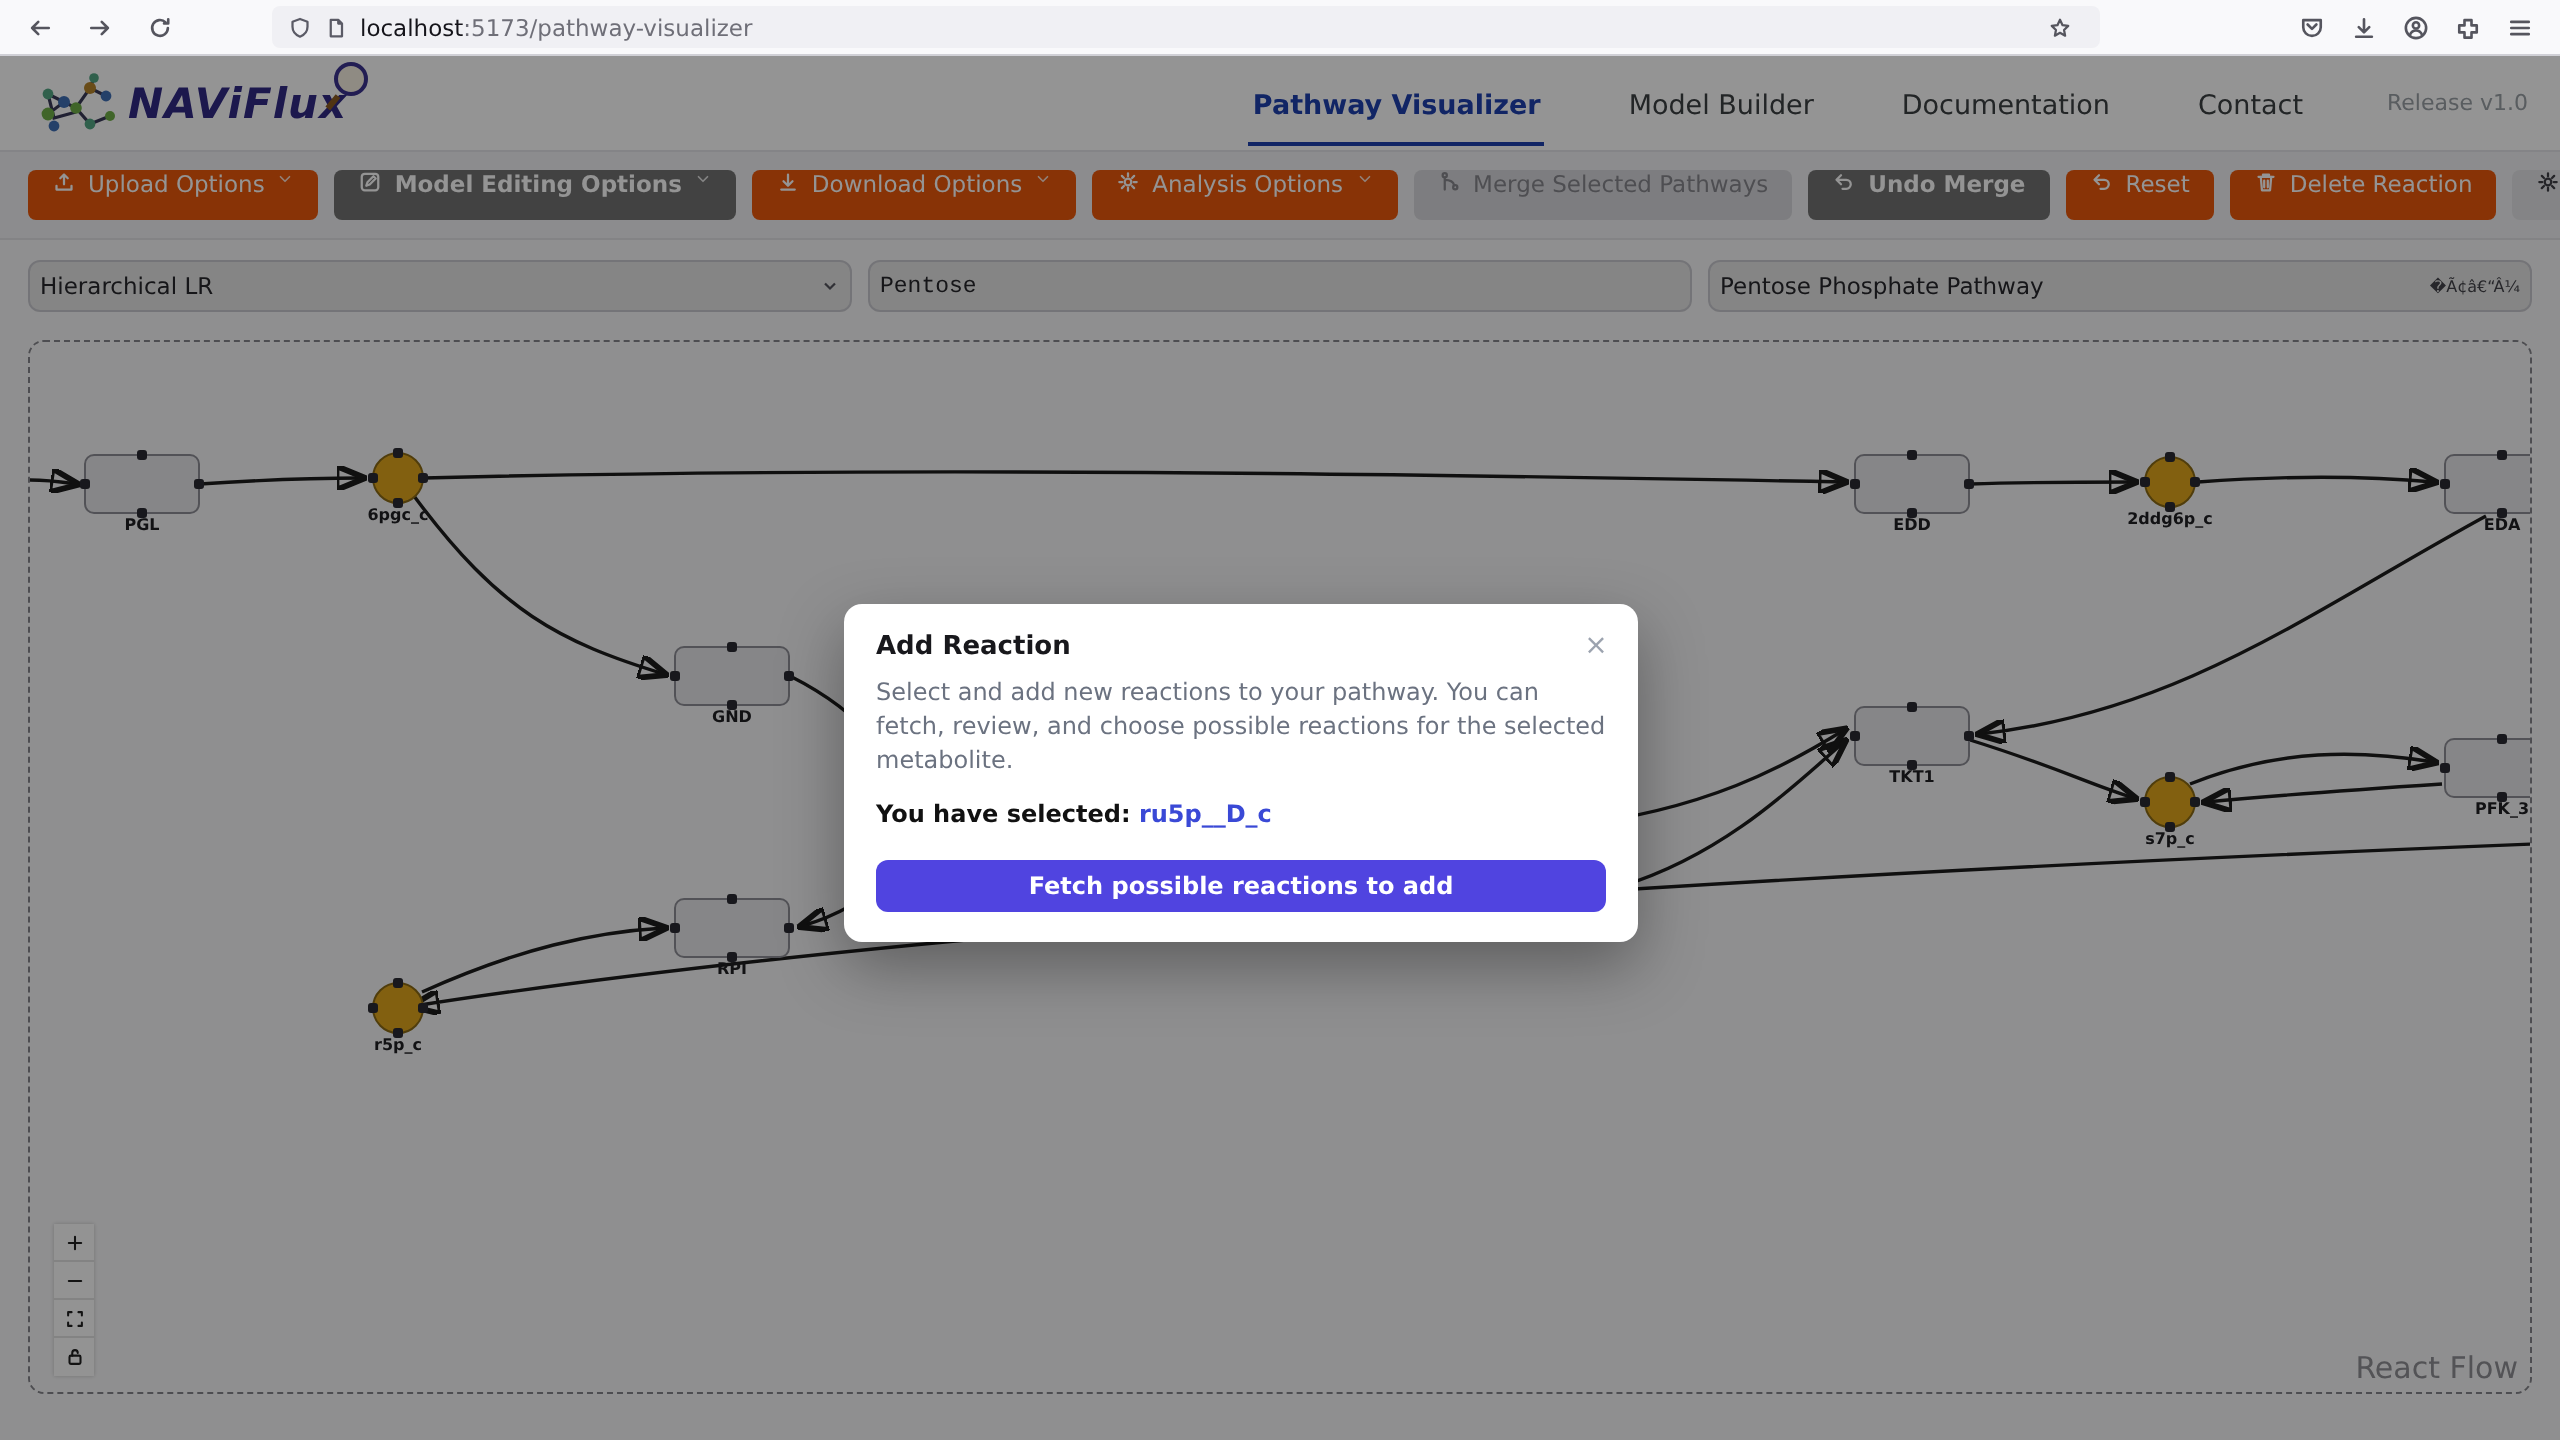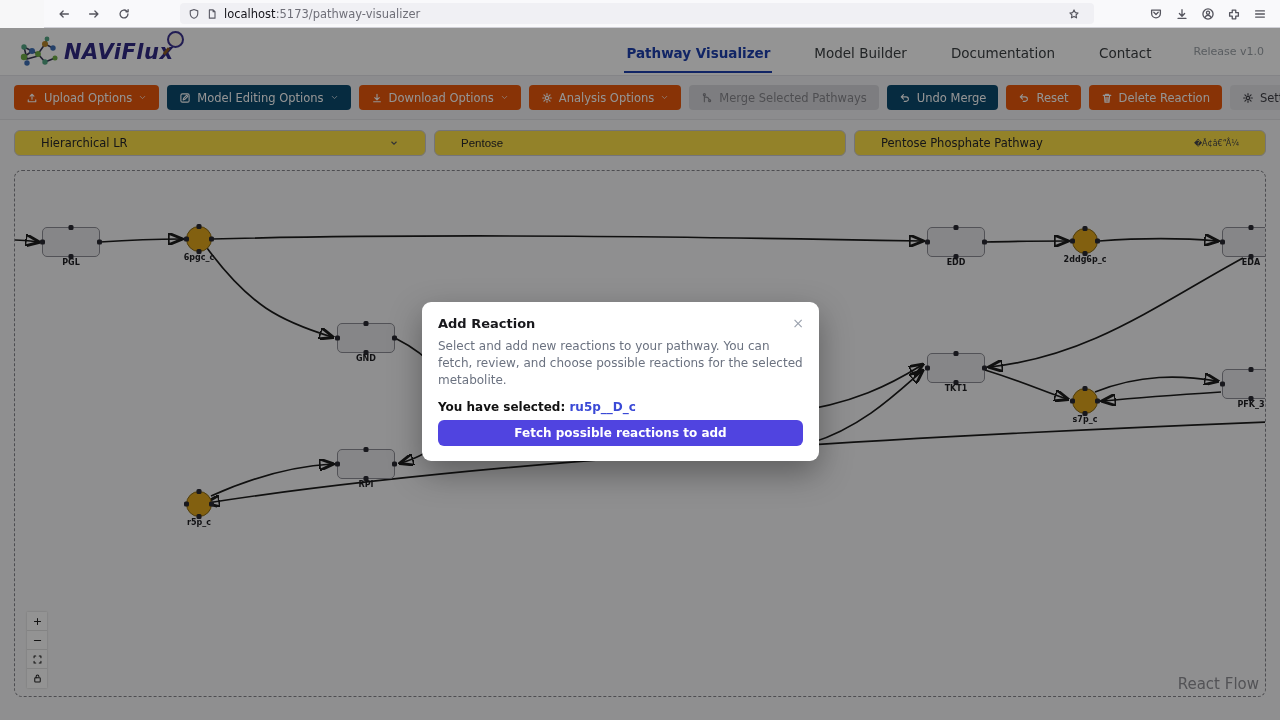--- a/index.html
+++ b/index.html
@@ -1,19 +1,19 @@
 <!DOCTYPE html>
 <html><head>
 <meta charset="utf-8">
 <style>
   * { margin:0; padding:0; box-sizing:border-box; }
   html,body { width:1280px; height:720px; overflow:hidden; font-family:"DejaVu Sans", sans-serif; background:#f7f7f8; }
 
   
-  .browser { height:28px; background:#f9f9fb; border-bottom:1px solid #d0d0d6; display:flex; align-items:center; padding:0 8px; gap:6px; position:relative; z-index:100;margin-left:44px; }
+  .browser { height:28px; background:#f9f9fb; border-bottom:1px solid #d0d0d6; display:flex; align-items:center; padding:0 8px; gap:6px; position:relative; z-index:100; }
   .bicon { width:24px; height:22px; display:flex; align-items:center; justify-content:center; color:#55555e; border-radius:4px; flex:0 0 auto; }
   .bicon svg { width:14px; height:14px; }
   .urlbar { flex:0 0 auto; width:914px; height:21px; margin-left:38px; background:#f0f0f4; border-radius:4px; display:flex; align-items:center; padding:0 8px; gap:6px; color:#5b5b66; }
   .urlbar svg { width:12px; height:12px; flex:0 0 auto; }
   .urltext { font-size:11.5px; white-space:nowrap; flex:1; }
   .urltext .host { color:#15141a; }
   .urltext .rest { color:#6f6f78; }
   .b-right { display:flex; align-items:center; gap:2px; margin-left:auto; }
 
   
@@ -23,33 +23,33 @@
   .logo { display:flex; align-items:center; gap:2px; }
   .logo-text { font-size:21px; font-weight:bold; font-style:italic; color:#312a85; letter-spacing:.5px; position:relative; }
   .logo-mag { position:absolute; right:-10px; top:-9px; width:17px; height:17px; border:2px solid #3b338f; border-radius:50%; background:#f6efe2; }
   .logo-mag:after { content:""; position:absolute; width:2.5px; height:8px; background:#8a5a22; left:-4px; top:14px; transform:rotate(40deg); }
   .nav { margin-left:auto; display:flex; align-items:center; gap:40px; }
   .nav-item { font-size:13.5px; color:#3c4043; padding:14px 2px 12px; cursor:pointer; }
   .nav-item.active { color:#1e40af; font-weight:bold; border-bottom:2px solid #1e40af; padding-bottom:10px; }
   .release { font-size:11px; color:#9aa0a6; }
 
   .toolbar { height:44px; background:#f1f2f4; border-bottom:1px solid #e2e2e6; display:flex; align-items:center; gap:8px; padding:0 14px; }
-  .tbtn { height:25px; display:inline-flex; align-items:center; gap:6px; padding:0 12px; border:none; border-radius:4px; font-size:11.5px; font-family:inherit; cursor:pointer; white-space:nowrap; }
+  .tbtn { height:25px; display:inline-flex; align-items:flex-start; gap:6px; padding:0 12px; border:none; border-radius:4px; font-size:11.5px; font-family:inherit; cursor:pointer; white-space:nowrap; }
   .tbtn svg { width:12px; height:12px; }
   .tbtn .chev svg { width:9px; height:9px; opacity:.8; }
   .tbtn.orange { background:#ea580c; color:#ffffff; }
-  .tbtn.navy { background:#0c4a6e; color:#ffffff; }
+  .tbtn.navy { background:#737373; color:#ffffff;font-weight:bold; }
   .tbtn.neutral { background:#e4e4e7; color:#3f3f46; }
   .tbtn.disabled { background:#d8d8dc; color:#87878d; cursor:default; }
 
   .filters { height:46px; display:flex; align-items:center; gap:8px; padding:0 14px; background:#f7f7f8; }
-  .fld { flex:1; height:26px; background:#fde047; border:1px solid #c9c9cf; border-radius:6px; display:flex; align-items:center; padding:0 26px; font-size:11.5px; color:#26262b; }
+  .fld { flex:1; height:26px; background:#e5e5e5; border:1px solid #c9c9cf; border-radius:6px; display:flex; align-items:center; padding:0 5px; font-size:11.5px; color:#26262b; }
   .fld svg { width:10px; height:10px; margin-left:auto; color:#55555e; }
   .fld .tri { margin-left:auto; font-size:8px; color:#44444a; }
-  input.fld { font-family:Liberation Sans, sans-serif; outline:none; }
+  input.fld { font-family:Liberation Mono, monospace; outline:none; }
 
   
   .canvas { position:relative; margin:4px 14px 0; width:1252px; height:527px; border:1px dashed #86868c; border-radius:8px; background:#f7f7f8; overflow:hidden; }
   .edges { position:absolute; inset:0; pointer-events:none; }
   .edges path { fill:none; stroke:#1c1c1c; stroke-width:1.7; }
   .fnode { position:absolute; }
   .fnode .shape-rect { width:58px; height:30px; background:#e7e7ea; border:1px solid #8e8e96; border-radius:5px; position:relative; }
   .fnode .shape-circle { width:26px; height:26px; background:#e0a51c; border:1.5px solid #8a6a15; border-radius:50%; position:relative;text-align:right; }
   .fnode .nlabel { position:absolute; top:100%; left:50%; transform:translateX(-50%); margin-top:2px; font-size:8px; font-weight:bold; color:#1f1f24; white-space:nowrap; }
   .handle { position:absolute; width:5px; height:5px; background:#2a2a32; border-radius:1.5px; }
@@ -65,21 +65,21 @@
   .attribution { position:absolute; right:6px; bottom:3px; font-size:15px; color:#8f8f95; }
 
   
   .overlay { position:absolute; inset:0; background:rgba(0,0,0,0.42); z-index:50; }
   .modal { position:absolute; left:422px; top:274px; width:397px; min-height:144px; background:#ffffff; border-radius:9px; box-shadow:0 12px 32px rgba(0,0,0,.35); z-index:60; padding:14px 16px 15px; }
   .modal-title { font-size:13px; font-weight:bold; color:#18181c; }
   .modal-close { position:absolute; right:12px; top:12px; width:18px; height:18px; display:flex; align-items:center; justify-content:center; color:#9ca3af; font-size:14px; cursor:pointer; }
   .modal-body { margin-top:7px; font-size:12px; line-height:1.42; color:#6b7280; }
   .modal-sel { margin-top:11px; font-size:12px; font-weight:bold; color:#111; }
   .modal-sel .val { color:#3a49d6;text-align:right; }
-  .modal-btn { margin-top:6px; width:100%; height:26px; border:none; border-radius:6px; background:#5044e0; color:#fff; font-size:12px; font-weight:bold; font-family:inherit; cursor:pointer; }
+  .modal-btn { margin-top:16px; width:100%; height:26px; border:none; border-radius:6px; background:#5044e0; color:#fff; font-size:12px; font-weight:bold; font-family:inherit; cursor:pointer; }
 </style>
 </head>
 <body>
 
 <div class="browser">
   <div class="b-left" id="b-left" style="display:flex;gap:6px;">
       <span class="bicon">
         <svg viewBox="0 0 16 16" width="14" height="14" fill="none" stroke="currentColor" stroke-width="1.5" stroke-linecap="round" stroke-linejoin="round">
           <path d="M13 8H3.5M7 4.5L3.5 8 7 11.5"></path>
         </svg>

